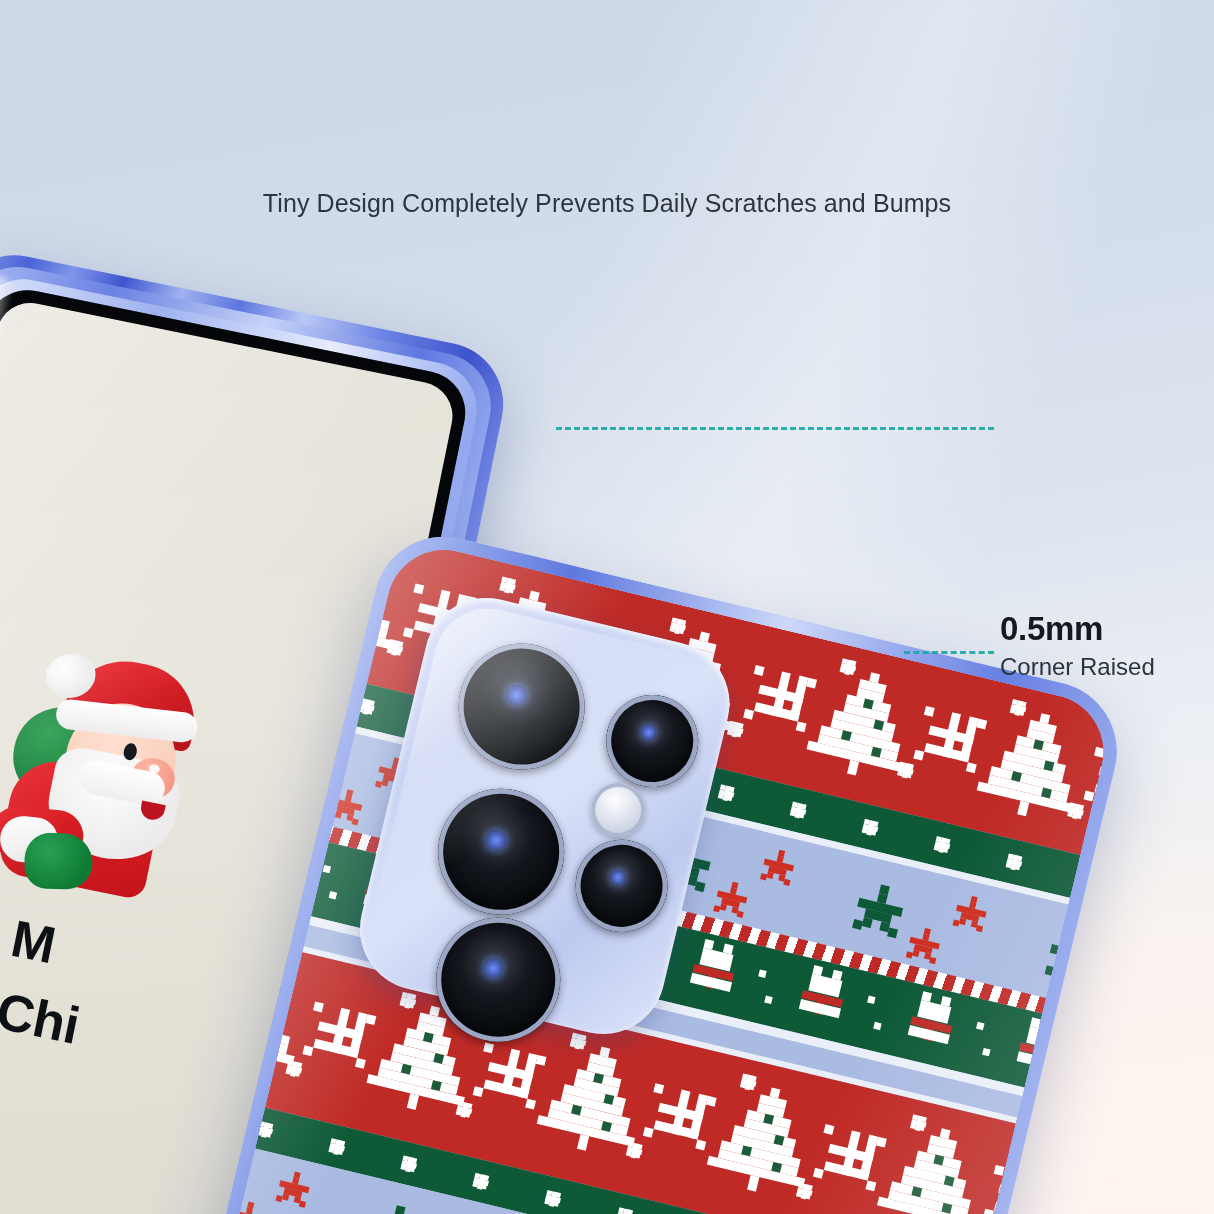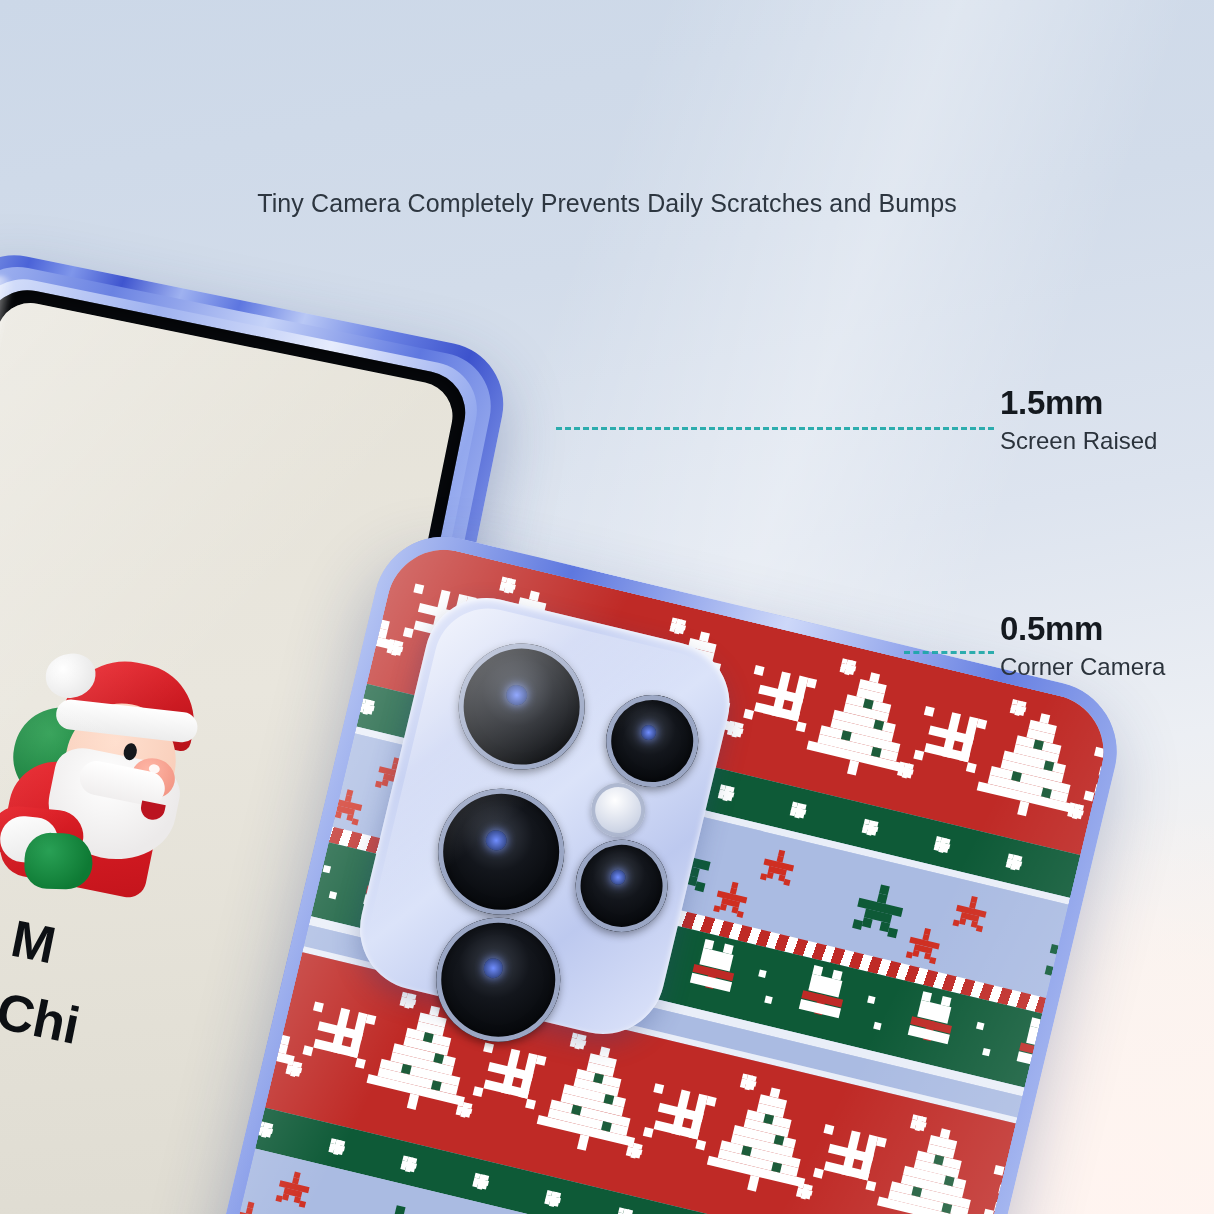--- a/index.html
+++ b/index.html
@@ -1076,27 +1076,23 @@
         </div>
       <div class="lens" id="lens4">
           <i></i>
         </div>
       <div class="lens" id="lens5">
           <i></i>
         </div>
     </div>
   </div>
 
-  <div class="subhead">Tiny Camera Completely Prevents Daily Scratches and Bumps</div>
+  <div class="subhead">Tiny Design Completely Prevents Daily Scratches and Bumps</div>
 
   <div class="leader" id="leader-screen"></div>
   <div class="leader" id="leader-corner"></div>
 
-  <div class="callout" id="callout-screen">
-    <div class="val">1.5mm</div>
-    <div class="cap">Screen Raised</div>
-  </div>
   <div class="callout" id="callout-corner">
     <div class="val">0.5mm</div>
-    <div class="cap">Corner Camera</div>
+    <div class="cap">Corner Raised</div>
   </div>
 
 </div>
 
 </body></html>

